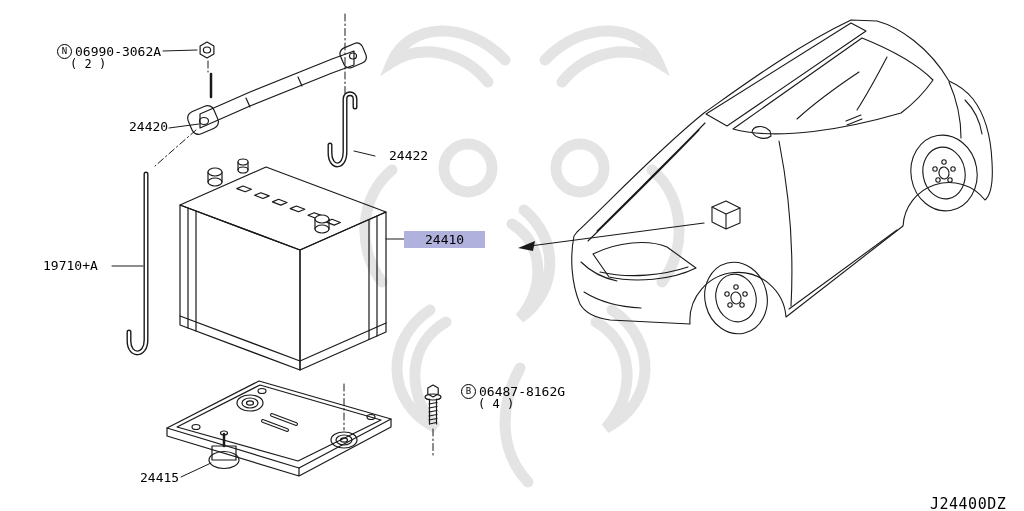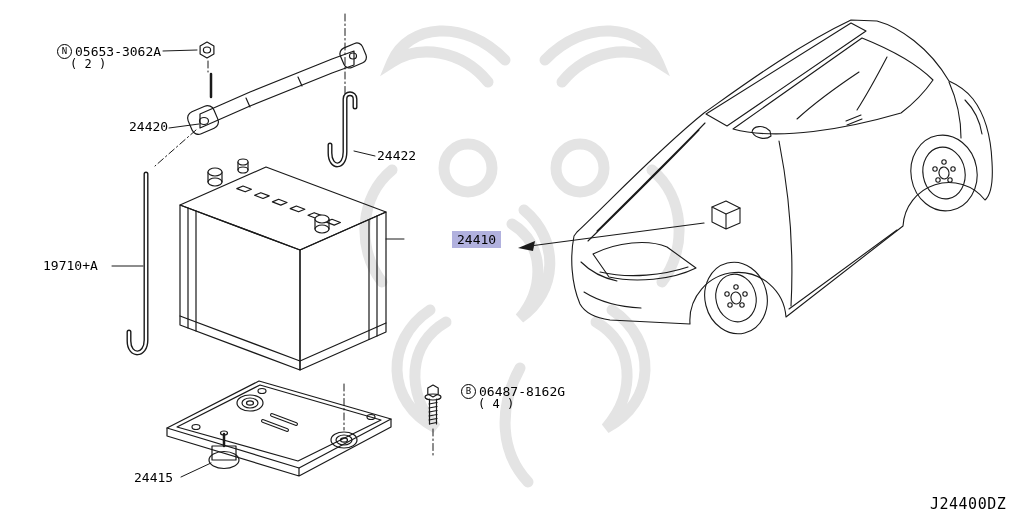--- a/index.html
+++ b/index.html
@@ -11,21 +11,21 @@
   .lbl{
     position:absolute;font-size:13px;color:#000;white-space:nowrap;
     display:flex;align-items:center;gap:3px;line-height:1;
   }
   .qty{font-size:12px;}
   .badge{
     display:inline-flex;align-items:center;justify-content:center;
     width:13px;height:13px;border:1.2px solid #000;border-radius:50%;
     font-size:9px;line-height:1;flex:0 0 auto;
   }
-  .hl{padding:2px 5px;margin-left:48px;}
+  .hl{padding:2px 21px;}
   .code{position:absolute;font-size:15px;letter-spacing:.5px;color:#000;margin-top:6px;}
 </style>
 </head>
 <body>
 
 <div class="stage">
 
   <svg width="1024" height="511" viewBox="0 0 1024 511">
 
     <g stroke="#e4e4e4" stroke-width="11" fill="none" stroke-linecap="round">
@@ -185,45 +185,45 @@
       <g>
         <path d="M704,223 L530,246"></path>
         <polygon points="518,248 535,241 533,251" fill="#1a1a1a" stroke="none"></polygon>
       </g>
 
     </g>
   </svg>
 
   <div class="lbl" style="left:57px;top:44px">
     <span class="badge">N</span>
-    <span>05653-3062A</span>
+    <span>06990-3062A</span>
   </div>
   <div class="lbl qty" style="left:70px;top:58px">( 2 )</div>
 
   <div class="lbl" style="left:129px;top:120px">
     <span>24420</span>
   </div>
 
-  <div class="lbl" style="left:377px;top:149px">
+  <div class="lbl" style="left:389px;top:149px">
     <span>24422</span>
   </div>
 
   <div class="lbl" style="left:43px;top:259px">
     <span>19710+A</span>
   </div>
 
   <div class="lbl hl" style="left: 404px; top: 231px; background: rgb(177, 177, 222);">
     <span>24410</span>
   </div>
 
   <div class="lbl" style="left:461px;top:384px">
     <span class="badge">B</span>
     <span>06487-8162G</span>
   </div>
   <div class="lbl qty" style="left:478px;top:398px">( 4 )</div>
 
-  <div class="lbl" style="left:134px;top:471px">
+  <div class="lbl" style="left:140px;top:471px">
     <span>24415</span>
   </div>
 
   <div class="code" style="left:930px;top:489px">J24400DZ</div>
 
 </div>
 
 </body></html>

